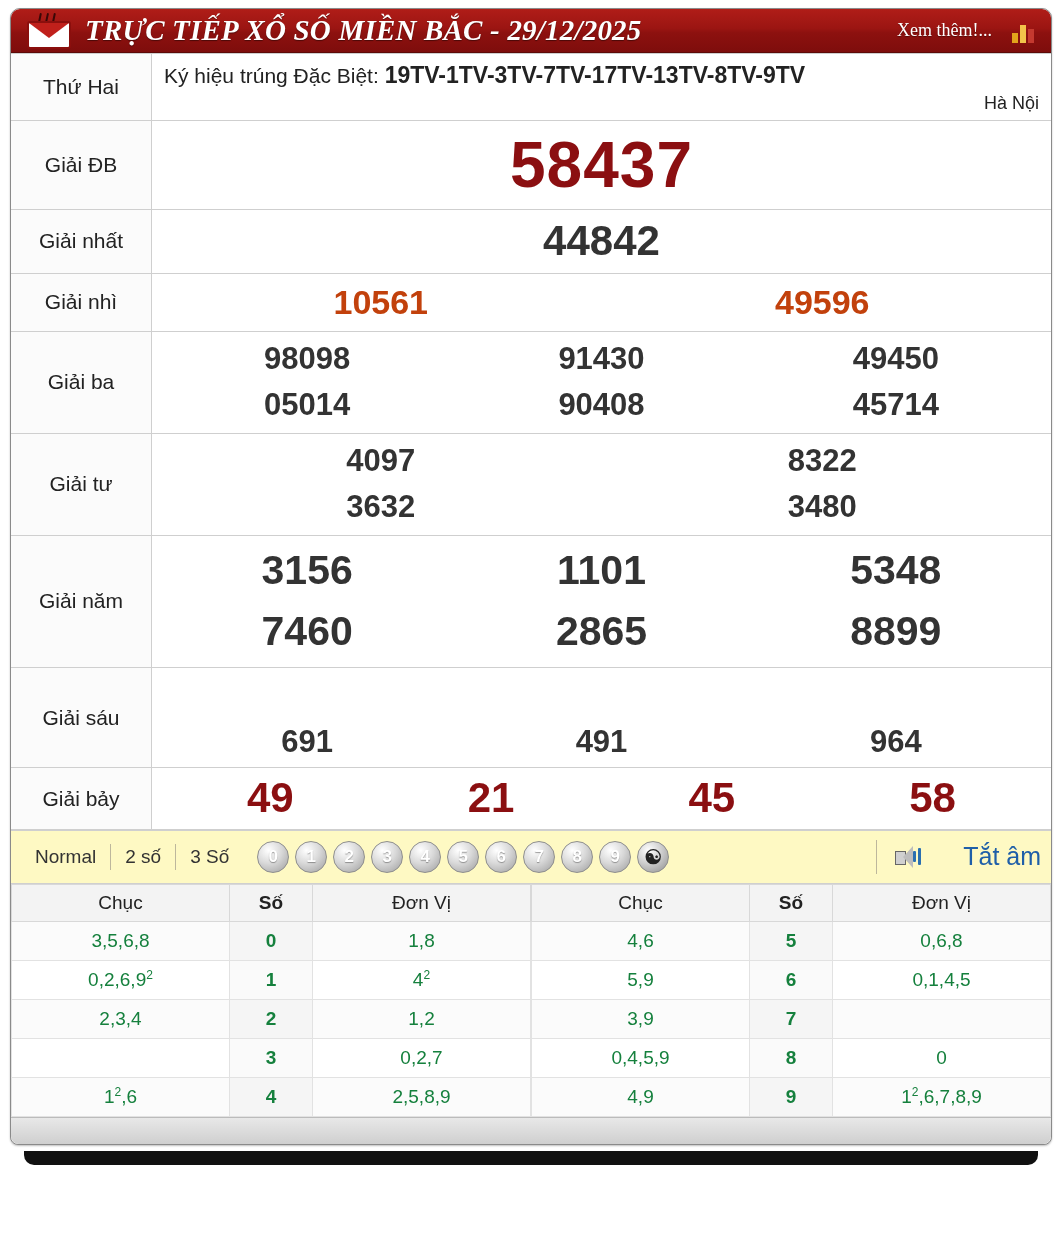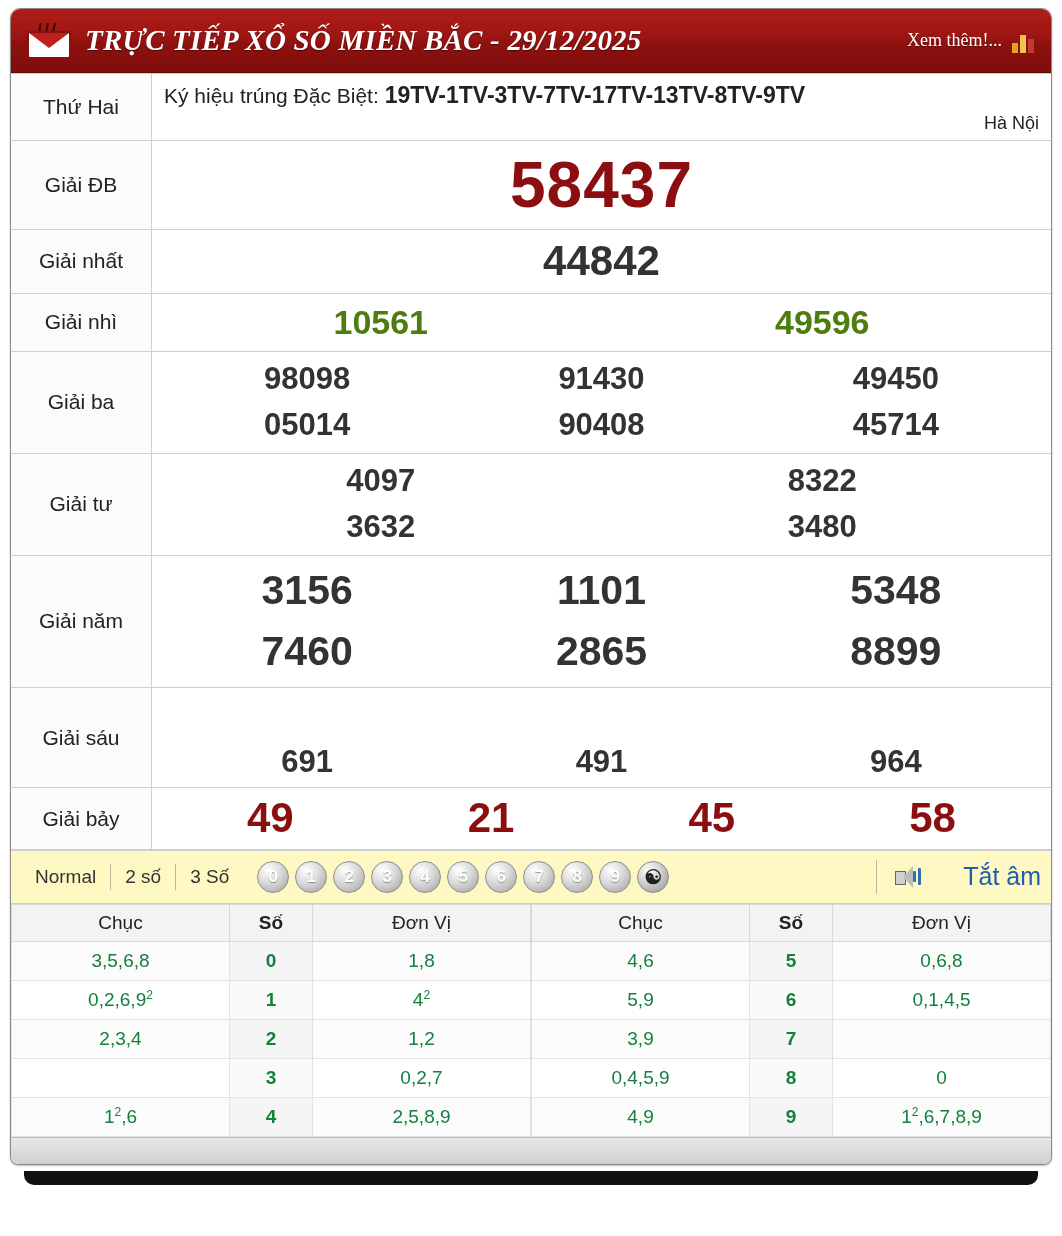--- a/index.html
+++ b/index.html
@@ -20,21 +20,21 @@
     border: 1px solid #8a8a8a;
     border-radius: 10px 10px 8px 8px;
     background: #f2f2f2;
     box-shadow: 0 1px 2px rgba(0,0,0,.25);
     overflow: hidden;
   }
 
   
   .titlebar {
     position: relative;
-    height: 64px;
+    height: 44px;
     background: linear-gradient(to bottom, #b01d18 0%, #9b1512 45%, #8d110f 55%, #7e0d0c 100%);
     border-radius: 8px 8px 0 0;
     border-bottom: 1px solid #5d0a08;
     display: flex;
     align-items: center;
     padding: 0 14px;
     box-sizing: border-box;
   }
   .mail-icon {
     width: 48px;
@@ -84,21 +84,21 @@
     font-style: italic;
     font-size: 29px;
     letter-spacing: .2px;
     text-shadow: 0 1px 1px rgba(0,0,0,.45);
     white-space: nowrap;
   }
   .title-right {
     margin-left: auto;
     display: flex;
     align-items: center;
-    gap: 9px;
+    gap: 19px;
   }
   .more-link {
     color: #ffffff;
     font-size: 18px;
     font-family: "Liberation Serif", serif;
     text-shadow: 0 1px 1px rgba(0,0,0,.4);
     white-space: nowrap;
   }
   .chart-icon {
     display: inline-block;
@@ -171,21 +171,21 @@
     color: #8b0f11;
     letter-spacing: 1px;
     line-height: 1.25;
   }
   .n-1 {
     font-size: 42px;
     font-weight: bold;
     color: #333;
     line-height: 1.3;
   }
-  .n-2 { font-size: 34px; font-weight: bold; color:#4d7c0f; line-height:1.45; }
+  .n-2 { font-size: 34px; font-weight: bold; color:#c2410c; line-height:1.45; }
   .n-3 { font-size: 31px; font-weight: bold; color:#333; line-height:1.5; }
   .n-4 { font-size: 31px; font-weight: bold; color:#333; line-height:1.5; }
   .n-5 { font-size: 41px; font-weight: bold; color:#333; line-height:1.5; }
   .n-6 { font-size: 31px; font-weight: bold; color:#333; line-height:1.4;margin-top:48px; }
   .n-7 {
     font-size: 42px;
     font-weight: bold;
     color: #8b0f11;
     line-height: 1.25;
   }

